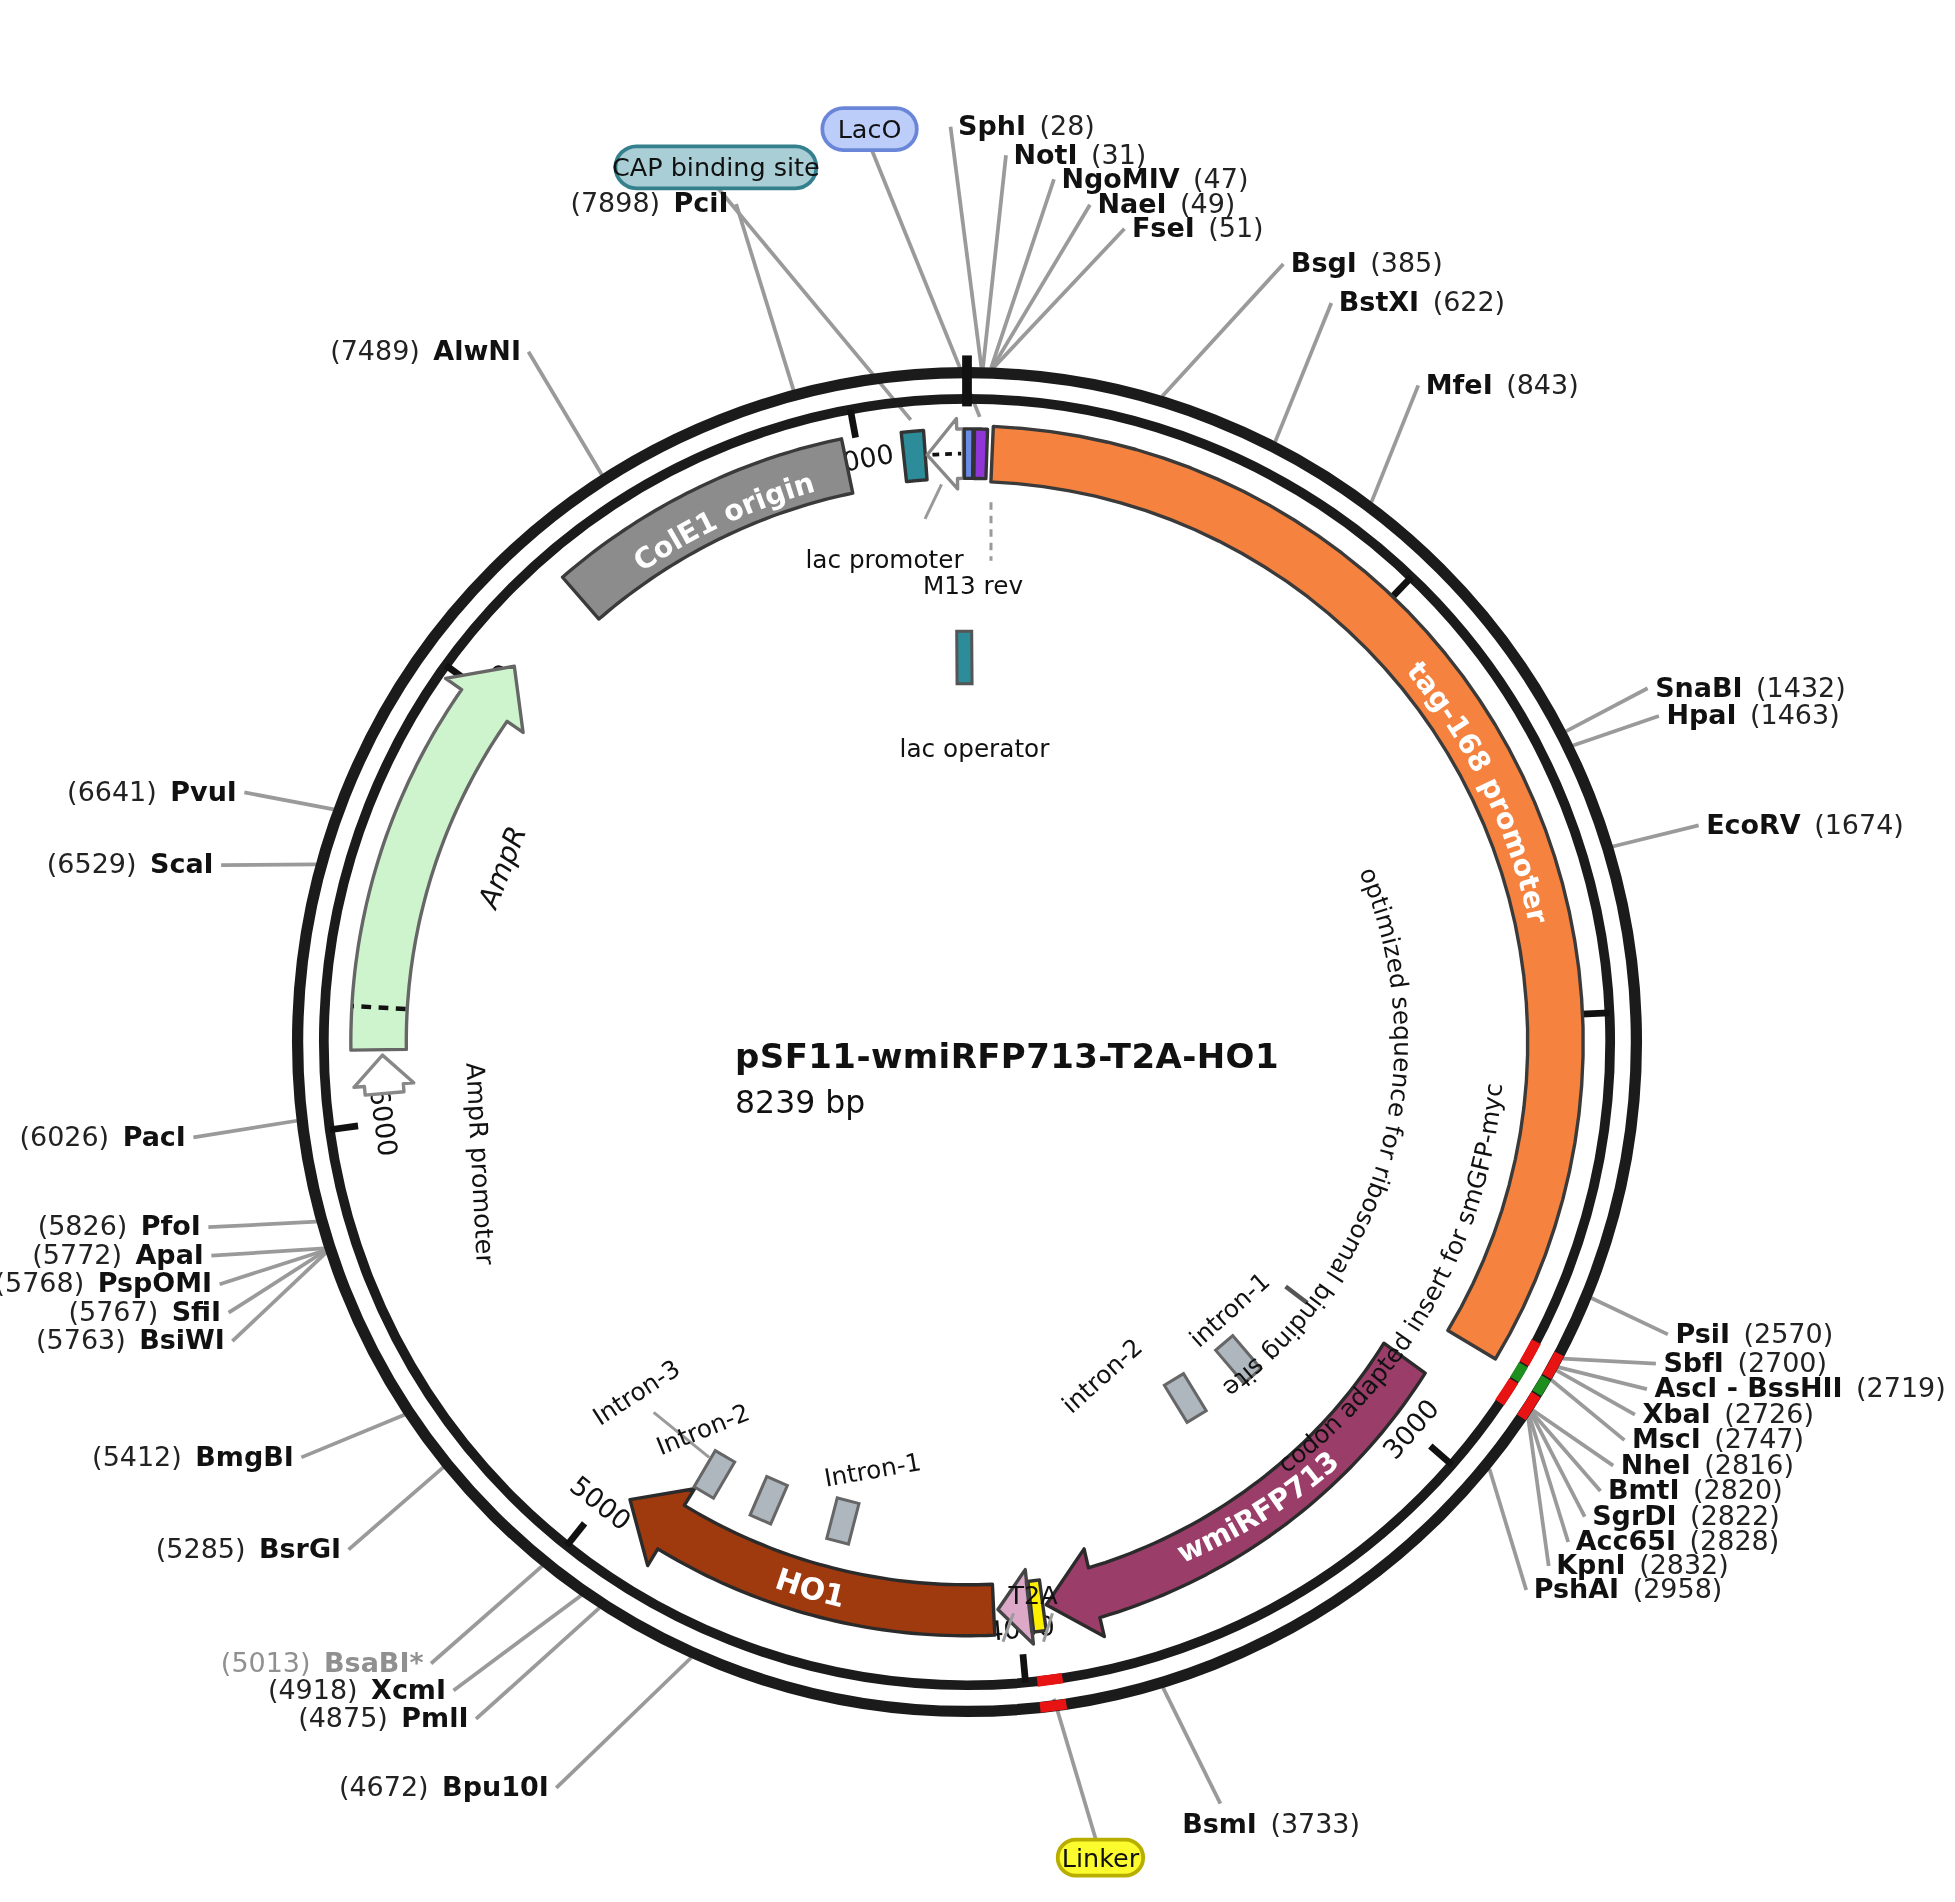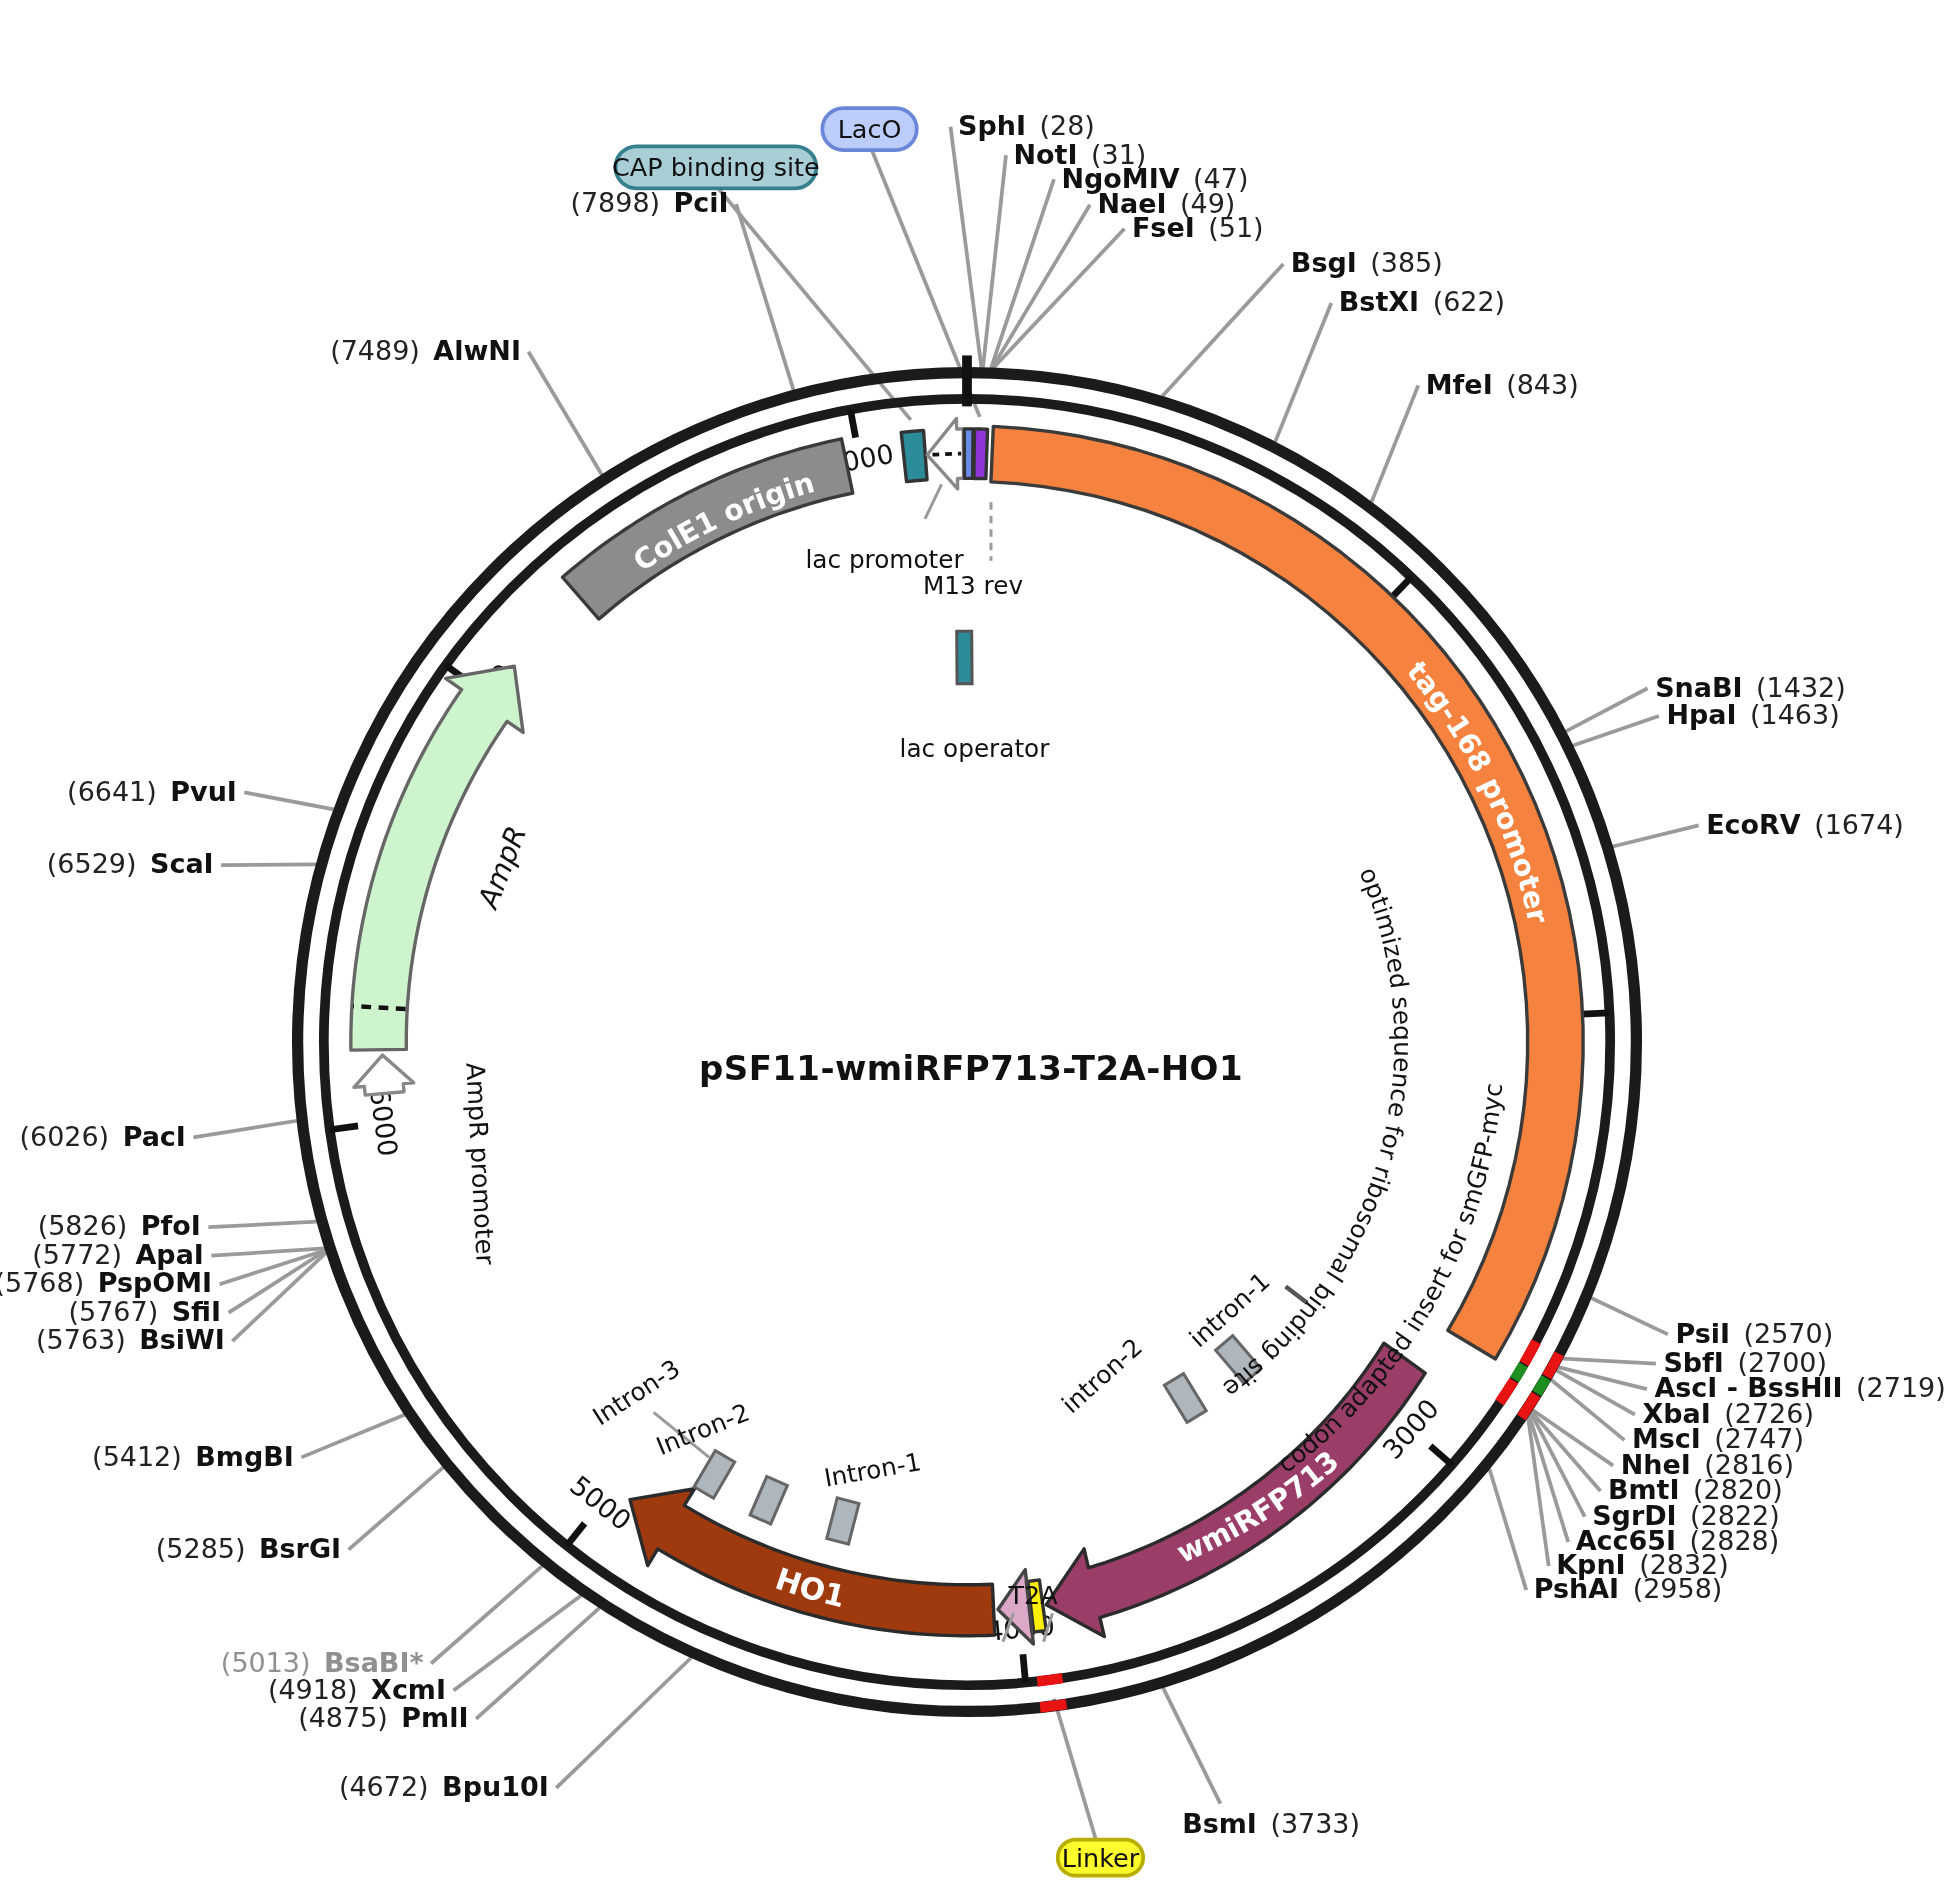--- a/index.html
+++ b/index.html
@@ -1,19 +1,19 @@
 <!DOCTYPE html>
 <html style="font-size:12px"><head>
 <meta charset="utf-8">
 <style>
   html,body{margin:0;padding:0;background:#fff;}
   body{width:1955px;height:1902px;position:relative;font-family:"DejaVu Sans","Liberation Sans",sans-serif;}
   #stage{position:absolute;inset:0;}
   svg{position:absolute;left:0;top:0;}
-  #title-block{position:absolute;left:971px;top:1036px;transform:translate(-50%,0);text-align:left;white-space:nowrap;margin-top:12px;}
+  #title-block{position:absolute;left:1007px;top:1036px;transform:translate(-50%,0);text-align:left;white-space:nowrap;}
   #title-block .t1{font-size:34px;font-weight:bold;color:#111;letter-spacing:0.4px;}
   #title-block .t2{font-size:31.5px;color:#111;margin-top:7.5px;}
 </style>
 </head>
 <body>
 
 <div id="stage">
   <svg id="map" width="1955" height="1902" viewBox="0 0 2608 2537" font-family="&quot;DejaVu Sans&quot;,&quot;Liberation Sans&quot;,sans-serif">
       <line x1="1309.2164385863534" y1="490.2051742268925" x2="1268" y2="169" stroke="#9a9a9a" stroke-width="5"></line>
       <line x1="1311.274977697565" y1="490.25149329161525" x2="1342" y2="207" stroke="#9a9a9a" stroke-width="5"></line>
@@ -176,15 +176,16 @@
       <text x="272" y="1686" font-size="36" fill="#111" text-anchor="end"><tspan fill="#222">(5772) </tspan><tspan font-weight="bold">ApaI</tspan></text>
       <text x="268" y="1648" font-size="36" fill="#111" text-anchor="end"><tspan fill="#222">(5826) </tspan><tspan font-weight="bold">PfoI</tspan></text>
       <text x="248" y="1528" font-size="36" fill="#111" text-anchor="end"><tspan fill="#222">(6026) </tspan><tspan font-weight="bold">PacI</tspan></text>
       <text x="285" y="1165" font-size="36" fill="#111" text-anchor="end"><tspan fill="#222">(6529) </tspan><tspan font-weight="bold">ScaI</tspan></text>
       <text x="316" y="1068" font-size="36" fill="#111" text-anchor="end"><tspan fill="#222">(6641) </tspan><tspan font-weight="bold">PvuI</tspan></text>
       <text x="695" y="480" font-size="36" fill="#111" text-anchor="end"><tspan fill="#222">(7489) </tspan><tspan font-weight="bold">AlwNI</tspan></text>
       <text x="972" y="283" font-size="36" fill="#111" text-anchor="end"><tspan fill="#222">(7898) </tspan><tspan font-weight="bold">PciI</tspan></text>
     </svg>
   <div id="title-block">
     <div class="t1">pSF11-wmiRFP713-T2A-HO1</div>
+    <div class="t2">8239 bp</div>
   </div>
 </div>
 
 
 </body></html>

